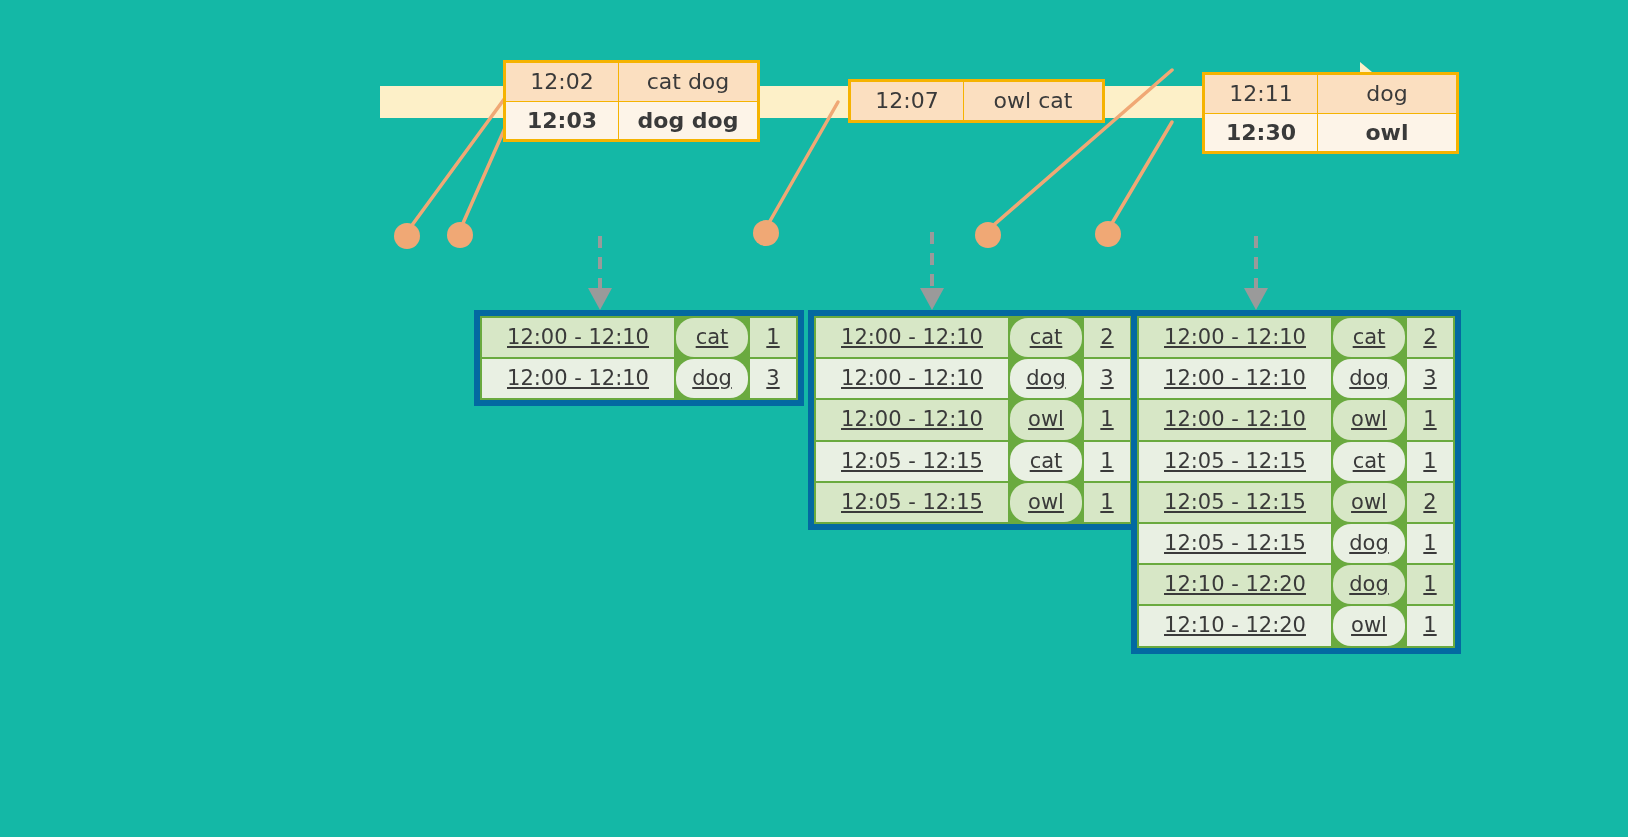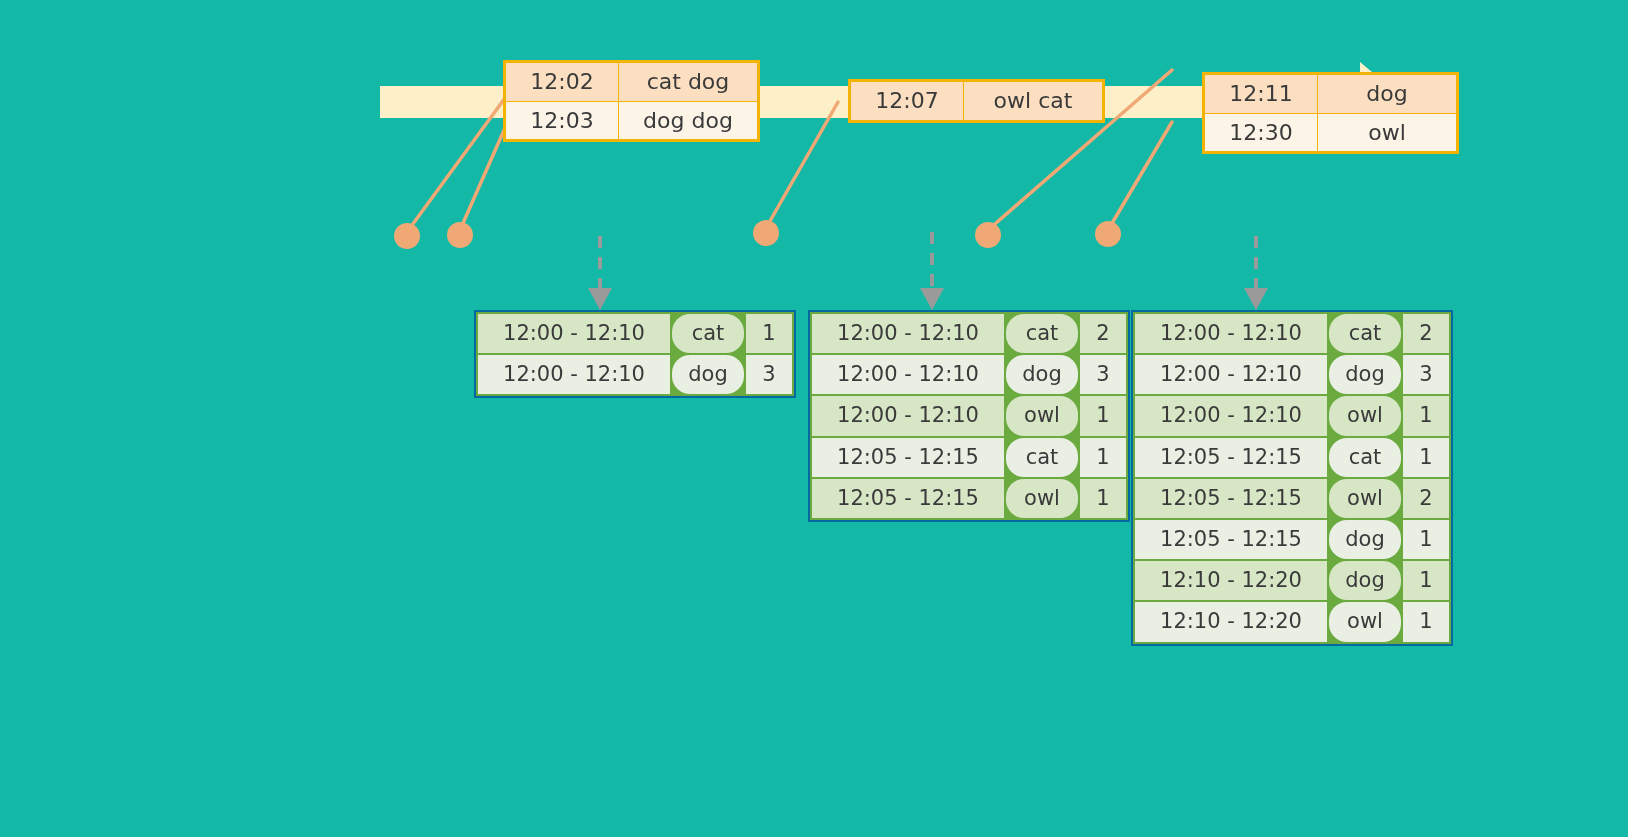--- a/index.html
+++ b/index.html
@@ -34,33 +34,34 @@
     color: #3a3a3a;
   }
   .evt-table td {
     border: 1.5px solid #f5b301;
     padding: 5px 10px;
     text-align: center;
     white-space: nowrap;
     line-height: 1.25;
   }
   .evt-table tr.shade td { background: #fbdfc0; }
-  .evt-table tr.plain td { background: #fdf4e8; }
+  .evt-table tr.plain td { background: #fdf4e8; font-weight: bold; }
   .evt-table td.time { width: 92px; }
   .evt-table td.payload { min-width: 118px; }
 
   
   .res-table {
     position: absolute;
     border-collapse: separate;
     border-spacing: 2px;
-    border: 2px solid #0369a1;
+    border: 6px solid #0369a1;
     background: #6aaa3f;
     font-size: 21px;
     color: #3a3a3a;
+    text-decoration: underline;
   }
   .res-table td {
     padding: 7px 10px;
     text-align: center;
     white-space: nowrap;
     line-height: 1.2;
   }
   .res-table tr.dark td { background: #d7e7c6; }
   .res-table tr.light td { background: #e9f0e3; }
   .res-table td.win { width: 172px; text-align: center; }

